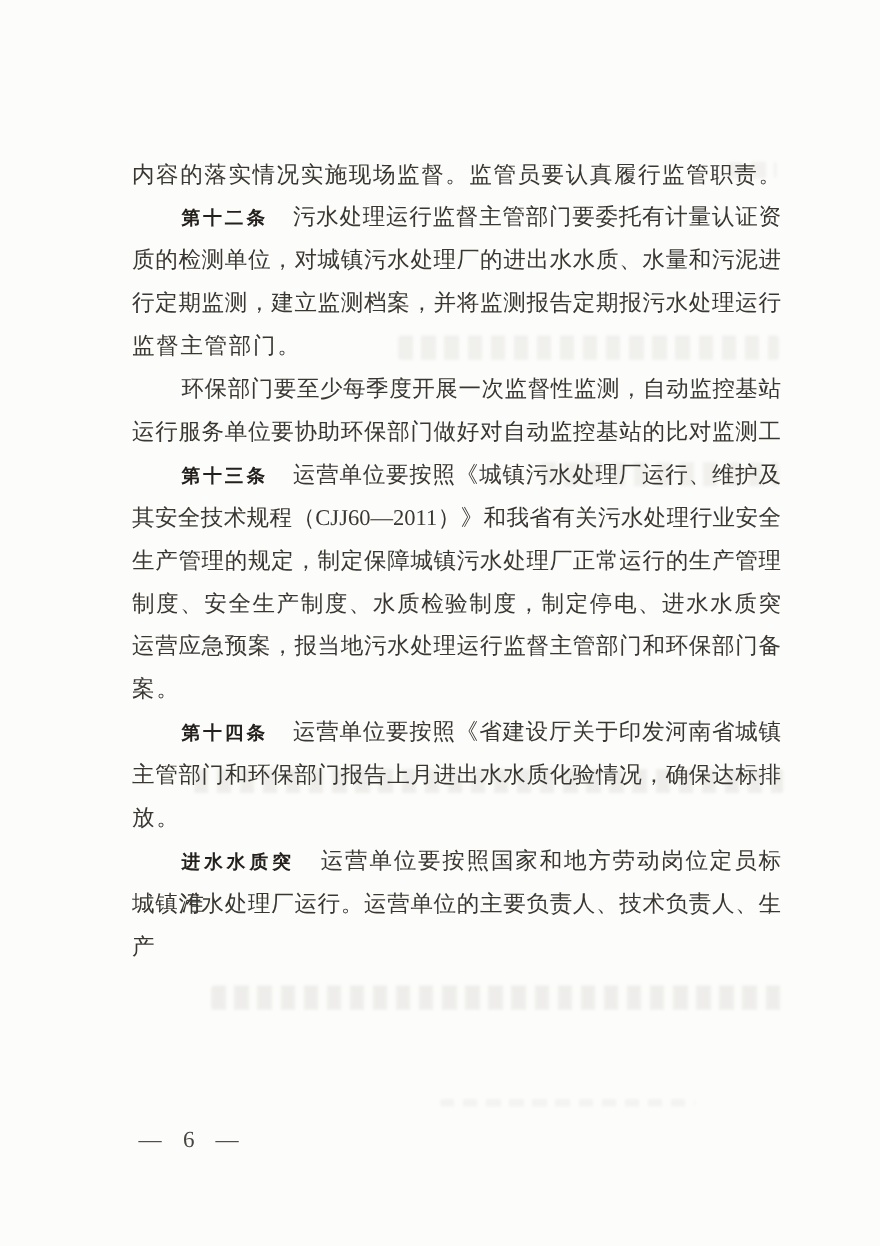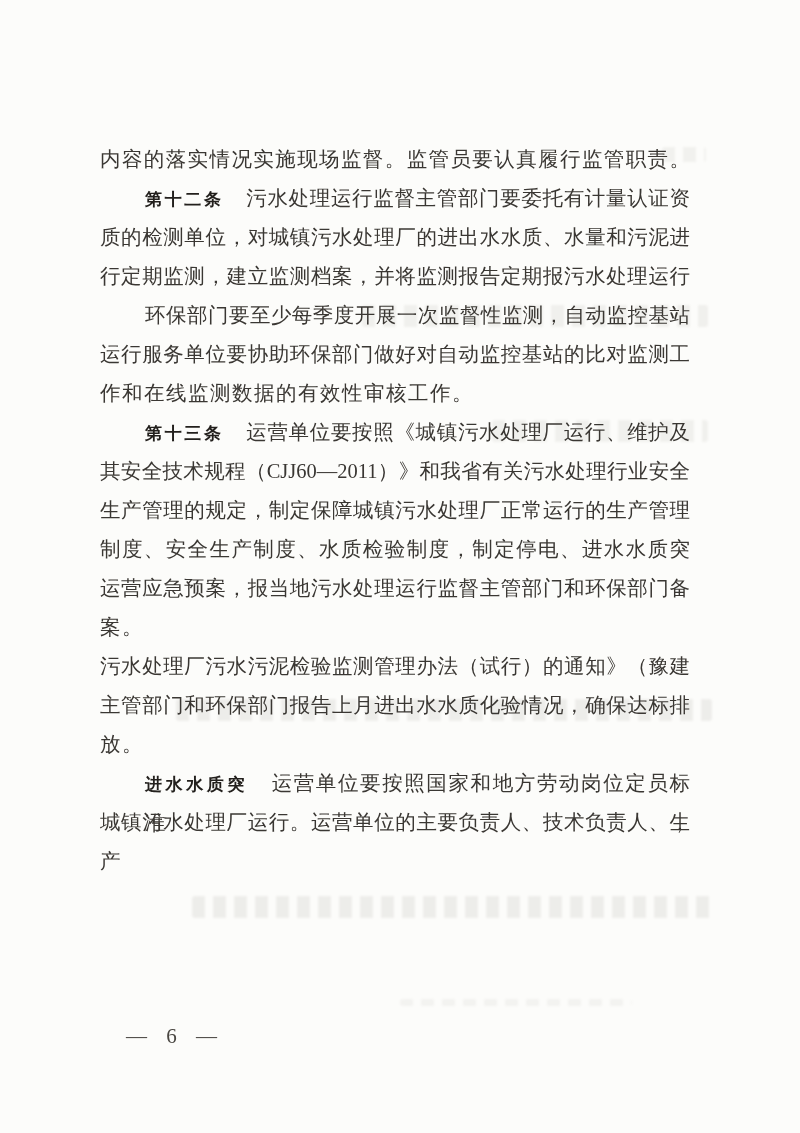--- a/index.html
+++ b/index.html
@@ -12,21 +12,21 @@
   body{
     width:800px;height:1133px;
     background:var(--paper);
     font-family:"Liberation Serif","DejaVu Serif",serif;
     position:relative;overflow:hidden;
   }
   .page{position:absolute;inset:0;}
 
   
   .doc-body{
-    position:absolute;left:100px;top:140px;width:590px;
+    position:absolute;left:120px;top:140px;width:590px;
     color:var(--ink);
   }
   .line{
     height:39px;line-height:39px;font-size:20.5px;
     text-align:justify;text-align-last:justify;
     text-justify:inter-character;
   }
   .line.indent{padding-left:45px;}
   .line.flush{text-align-last:left;letter-spacing:1.5px;}
   .term{
@@ -68,30 +68,30 @@
   <div class="smudge s3"></div>
   <div class="smudge s4"></div>
   <div class="smudge s5"></div>
   <div class="smudge s6"></div>
 
   <main class="doc-body">
       <div class="line"><span>内容的落实情况实施现场监督。监管员要认真履行监管职责。</span></div>
       <div class="line indent"><b class="term">第十二条</b><span class="gap"></span><span>污水处理运行监督主管部门要委托有计量认证资</span></div>
       <div class="line"><span>质的检测单位，对城镇污水处理厂的进出水水质、水量和污泥进</span></div>
       <div class="line"><span>行定期监测，建立监测档案，并将监测报告定期报污水处理运行</span></div>
+      <div class="line flush"><span>监督主管部门。</span></div>
       <div class="line indent"><span>环保部门要至少每季度开展一次监督性监测，自动监控基站</span></div>
       <div class="line"><span>运行服务单位要协助环保部门做好对自动监控基站的比对监测工</span></div>
-      <div class="line flush"><span>作和在线监测数据的有效性审核工作。</span></div>
       <div class="line indent"><b class="term">第十三条</b><span class="gap"></span><span>运营单位要按照《城镇污水处理厂运行、维护及</span></div>
       <div class="line"><span>其安全技术规程（CJJ60—2011）》和我省有关污水处理行业安全</span></div>
       <div class="line"><span>生产管理的规定，制定保障城镇污水处理厂正常运行的生产管理</span></div>
       <div class="line"><span>制度、安全生产制度、水质检验制度，制定停电、进水水质突</span></div>
       <div class="line"><span>运营应急预案，报当地污水处理运行监督主管部门和环保部门备</span></div>
       <div class="line flush"><span>案。</span></div>
-      <div class="line"><span>污水处理厂污水污泥检验监测管理办法（试行）的通知》（豫建</span></div>
+      <div class="line indent"><b class="term">第十四条</b><span class="gap"></span><span>运营单位要按照《省建设厅关于印发河南省城镇</span></div>
       <div class="line"><span>主管部门和环保部门报告上月进出水水质化验情况，确保达标排</span></div>
       <div class="line flush"><span>放。</span></div>
       <div class="line indent"><b class="term">进水水质突</b><span class="gap"></span><span>运营单位要按照国家和地方劳动岗位定员标准，</span></div>
       <div class="line"><span>城镇污水处理厂运行。运营单位的主要负责人、技术负责人、生产</span></div>
     </main>
 
   <div class="footer">— 6 —</div>
 
 </div>
 

